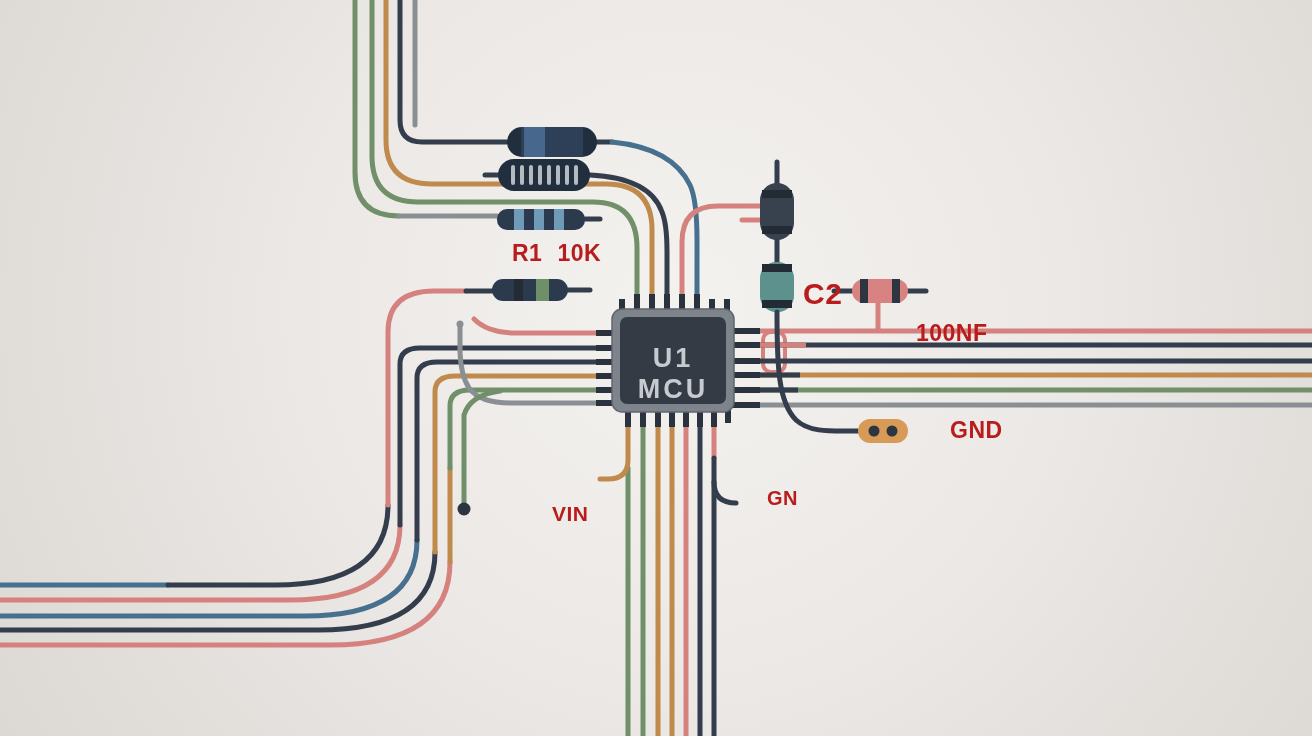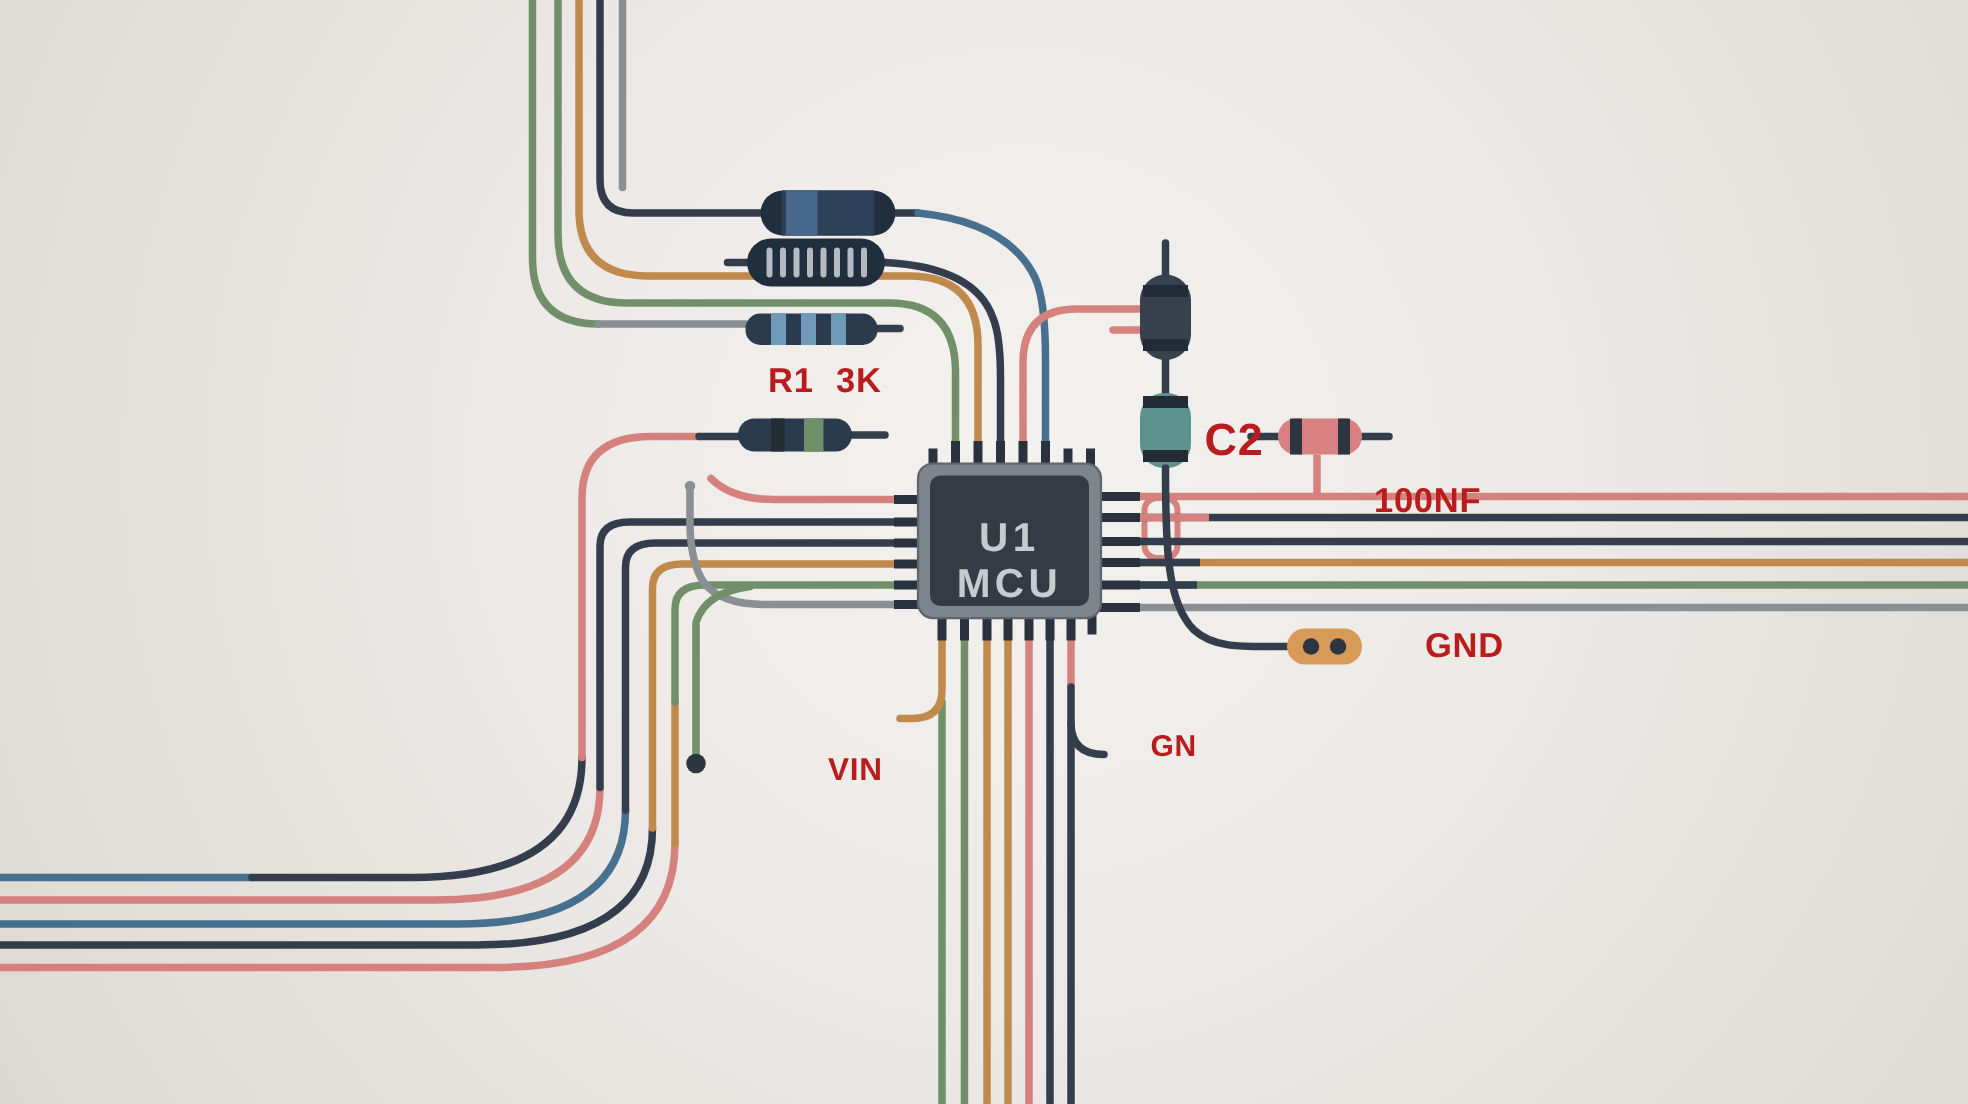--- a/index.html
+++ b/index.html
@@ -203,20 +203,20 @@
   </g>
 </svg>
 
 <div class="chip-text">
   <span>U1</span>
   <span>MCU</span>
 </div>
 
 <div class="lbl lbl-r1">
   <span>R1</span>
-  <span>3K</span>
+  <span>10K</span>
 </div>
 <div class="lbl lbl-vin">VIN</div>
 <div class="lbl lbl-gn">GN</div>
 <div class="lbl lbl-c2">C2</div>
 <div class="lbl lbl-100nf">100NF</div>
 <div class="lbl lbl-gnd">GND</div>
 </div>
 
 </body></html>

